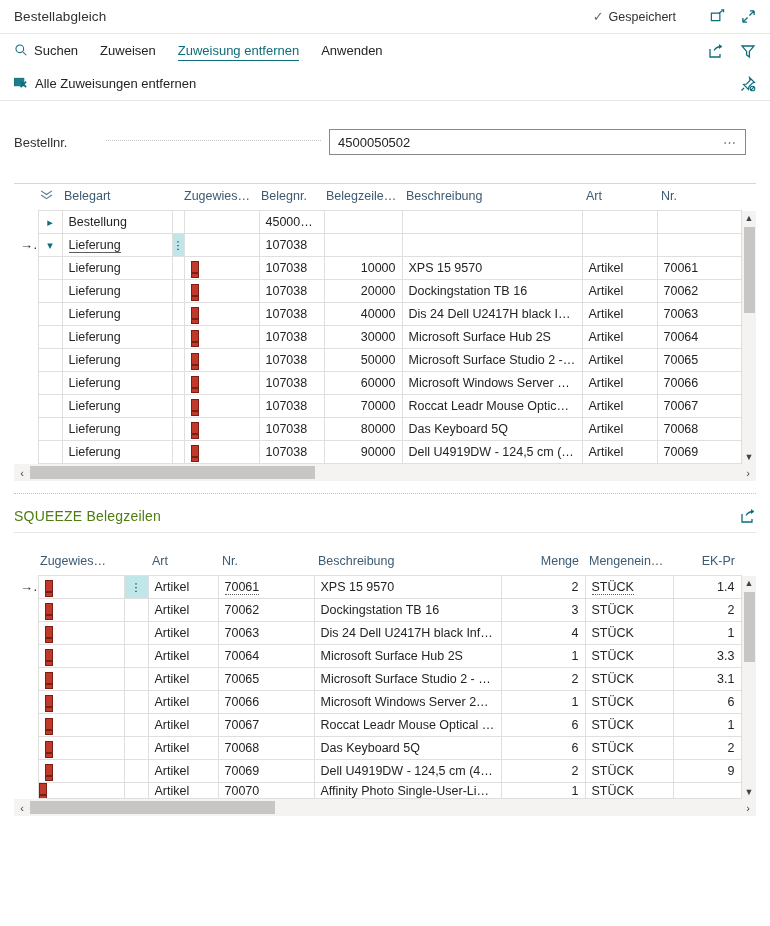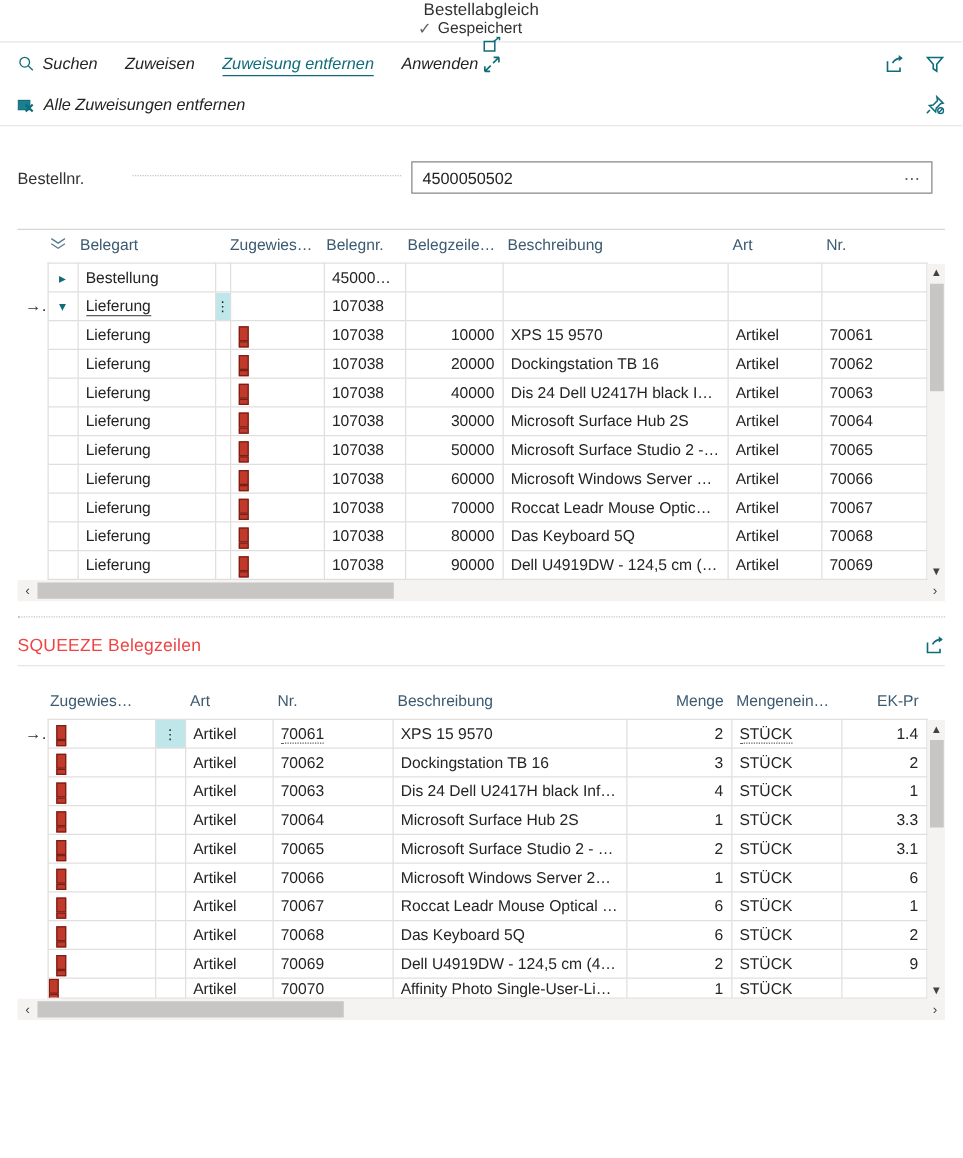--- a/index.html
+++ b/index.html
@@ -12,21 +12,20 @@
     overflow: hidden;
   }
   .page { width: 770px; height: 926px; position: relative; background:#fff; }
 
   
   .titlebar {
     height: 34px;
     display: flex; align-items: center;
     padding: 0 14px 0 14px;
     border-bottom: 1px solid #e6e6e6;
-    flex-direction: column;
   }
   .titlebar .title {
     font-size: 13.5px; color: #323130; letter-spacing: .1px;
   }
   .titlebar .spacer { flex: 1; }
   .saved {
     display: flex; align-items: center; gap: 5px;
     font-size: 12.5px; color: #323130;
     margin-right: 18px;
   }
@@ -38,27 +37,26 @@
     padding: 0 14px;
     border-bottom: 1px solid #e6e6e6;
   }
   .ribrow {
     display: flex; align-items: center;
     height: 32px;
   }
   .ribrow.row1 { height: 33px; }
   .ribrow.row2 { height: 33px; }
   .act {
-    display: inline-flex; align-items: flex-end; gap: 6px;
+    display: inline-flex; align-items: flex-start; gap: 6px;
     font-size: 13px; color: #252423;
     padding: 2px 0;
     margin-right: 22px;
     white-space: nowrap;
     cursor: default;
-    font-style: italic;
   }
   .act .glyph { color: #0f6c7a; display:flex; align-items:center; }
   .act.active {
     color: #0f6c7a;
     border-bottom: 1px solid #0f6c7a;
   }
   .ribrow .spacer { flex: 1; }
   .rib-icon { color: #0f6c7a; margin-left: 16px; display:flex; align-items:center; }
 
   
@@ -164,21 +162,21 @@
   .hsb .htrack { flex:1; height:15px; position:relative; }
   .hsb .hthumb { position:absolute; top:1px; height:13px; background:#c8c6c4; }
 
   
   .sect-sep { border-top: 1px dotted #c8c6c4; margin: 12px 14px 0 14px; }
   .secthead {
     padding: 14px 14px 0 14px;
     display:flex; align-items:center;
   }
   .secthead .st {
-    font-size: 14px; color:#ef4444; letter-spacing:.2px;
+    font-size: 14px; color:#4d7c0f; letter-spacing:.2px;
   }
   .secthead .spacer{flex:1;}
   .secthead .si { color:#0f6c7a; display:flex; align-items:center;}
   .sect-underline { border-bottom:1px solid #e6e6e6; margin: 8px 14px 0 14px; }
 </style>
 </head>
 <body>
 
 <div class="page">
 

